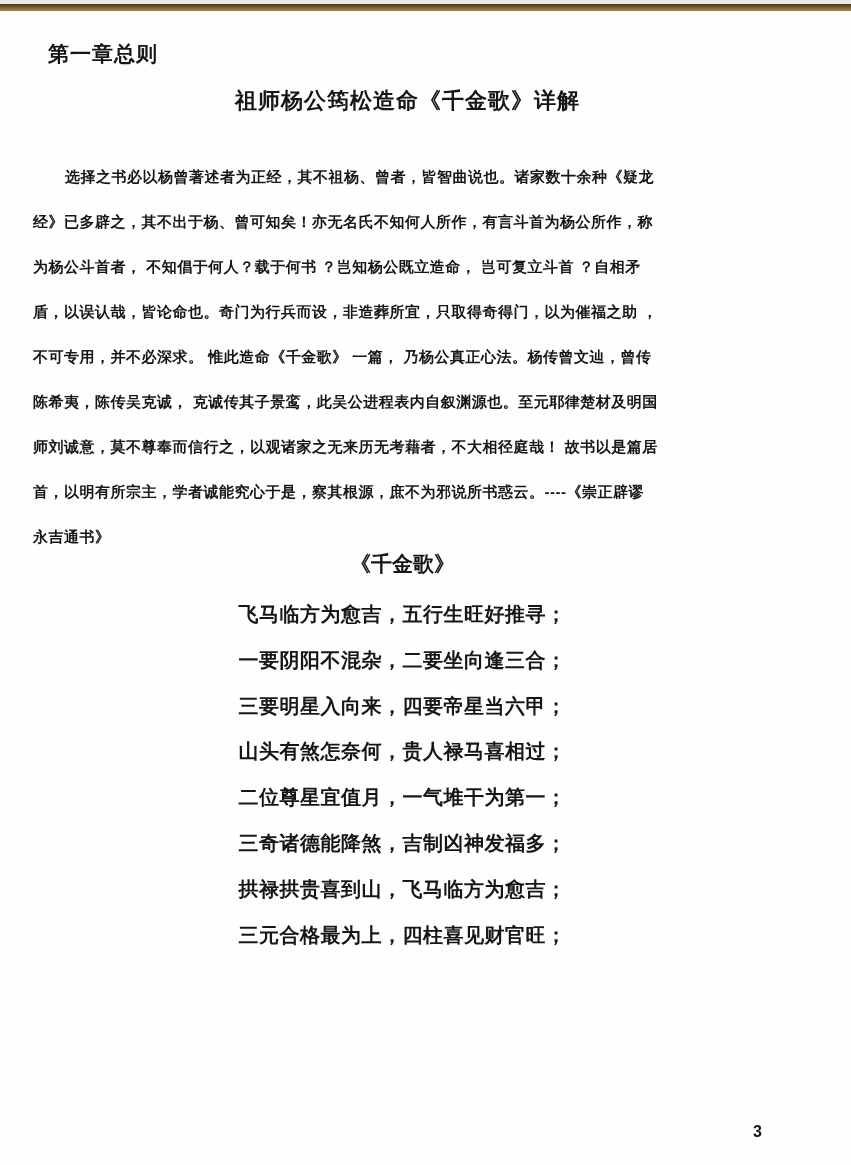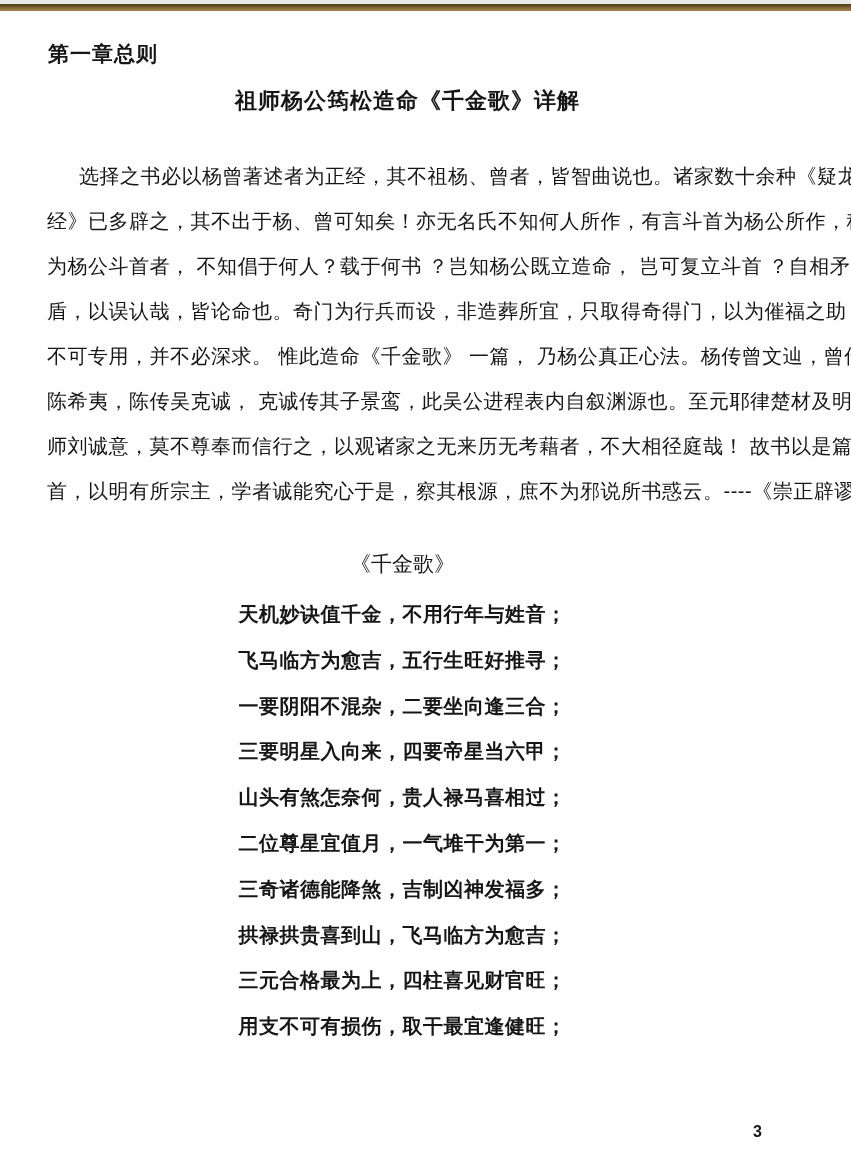--- a/index.html
+++ b/index.html
@@ -38,43 +38,43 @@
     right: 36px;
     top: 82px;
     text-align: center;
     font-size: 22px;
     font-weight: 700;
     letter-spacing: 1px;
     white-space: nowrap;
   }
   .paragraph {
     position: absolute;
-    left: 47px;
+    left: 33px;
     top: 150px;
     width: 772px;
-    font-size: 20px;
-    font-weight: 400;
+    font-size: 15px;
+    font-weight: 700;
   }
   .para-line {
     height: 45px;
     line-height: 45px;
     white-space: nowrap;
     letter-spacing: 0.5px;
   }
   .para-line:first-child {
     text-indent: 32px;
   }
   .song-title {
     position: absolute;
     left: 0;
     right: 46px;
     top: 546px;
     text-align: center;
     font-size: 21px;
-    font-weight: 400;
+    font-weight: 700;
     white-space: nowrap;
   }
   .verse {
     position: absolute;
     left: 0;
     right: 46px;
     top: 588px;
     text-align: center;
     font-size: 20px;
     font-weight: 700;
@@ -106,32 +106,31 @@
 
   <div class="paragraph">
       <div class="para-line">选择之书必以杨曾著述者为正经，其不祖杨、曾者，皆智曲说也。诸家数十余种《疑龙</div>
       <div class="para-line">经》已多辟之，其不出于杨、曾可知矣！亦无名氏不知何人所作，有言斗首为杨公所作，称</div>
       <div class="para-line">为杨公斗首者， 不知倡于何人？载于何书 ？岂知杨公既立造命， 岂可复立斗首 ？自相矛</div>
       <div class="para-line">盾，以误认哉，皆论命也。奇门为行兵而设，非造葬所宜，只取得奇得门，以为催福之助 ，</div>
       <div class="para-line">不可专用，并不必深求。 惟此造命《千金歌》 一篇， 乃杨公真正心法。杨传曾文辿，曾传</div>
       <div class="para-line">陈希夷，陈传吴克诚， 克诚传其子景鸾，此吴公进程表内自叙渊源也。至元耶律楚材及明国</div>
       <div class="para-line">师刘诚意，莫不尊奉而信行之，以观诸家之无来历无考藉者，不大相径庭哉！ 故书以是篇居</div>
       <div class="para-line">首，以明有所宗主，学者诚能究心于是，察其根源，庶不为邪说所书惑云。----《崇正辟谬</div>
+      <div class="para-line">永吉通书》</div>
     </div>
 
   <div class="song-title">《千金歌》</div>
 
   <div class="verse">
-      <div class="verse-line">天机妙诀值千金，不用行年与姓音；</div>
       <div class="verse-line">飞马临方为愈吉，五行生旺好推寻；</div>
       <div class="verse-line">一要阴阳不混杂，二要坐向逢三合；</div>
       <div class="verse-line">三要明星入向来，四要帝星当六甲；</div>
       <div class="verse-line">山头有煞怎奈何，贵人禄马喜相过；</div>
       <div class="verse-line">二位尊星宜值月，一气堆干为第一；</div>
       <div class="verse-line">三奇诸德能降煞，吉制凶神发福多；</div>
       <div class="verse-line">拱禄拱贵喜到山，飞马临方为愈吉；</div>
       <div class="verse-line">三元合格最为上，四柱喜见财官旺；</div>
-      <div class="verse-line">用支不可有损伤，取干最宜逢健旺；</div>
     </div>
 
   <div class="page-number">3</div>
 
 </div>
 
 </body></html>

